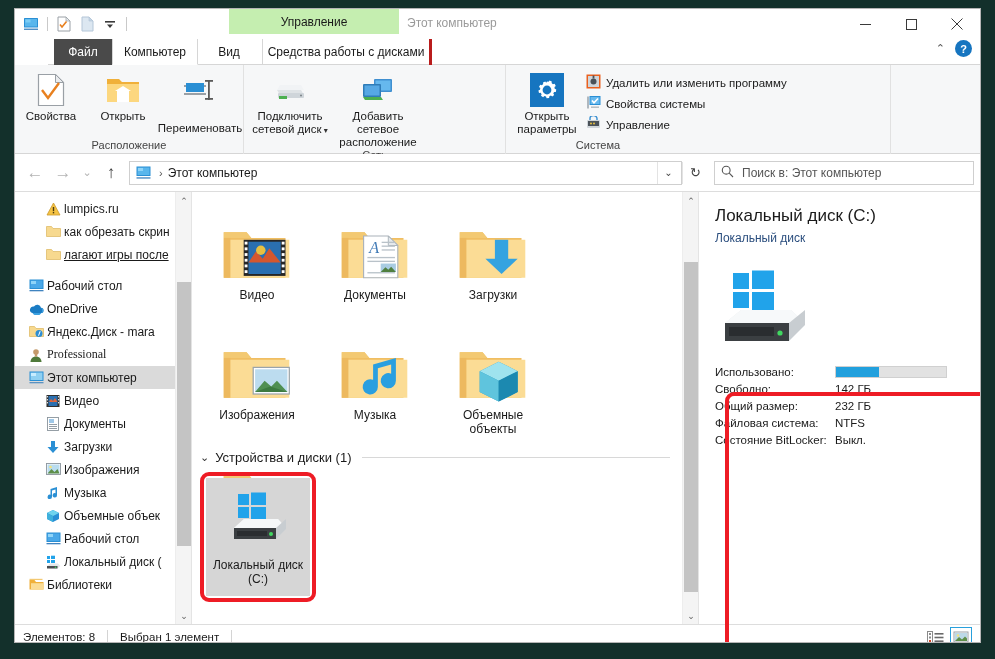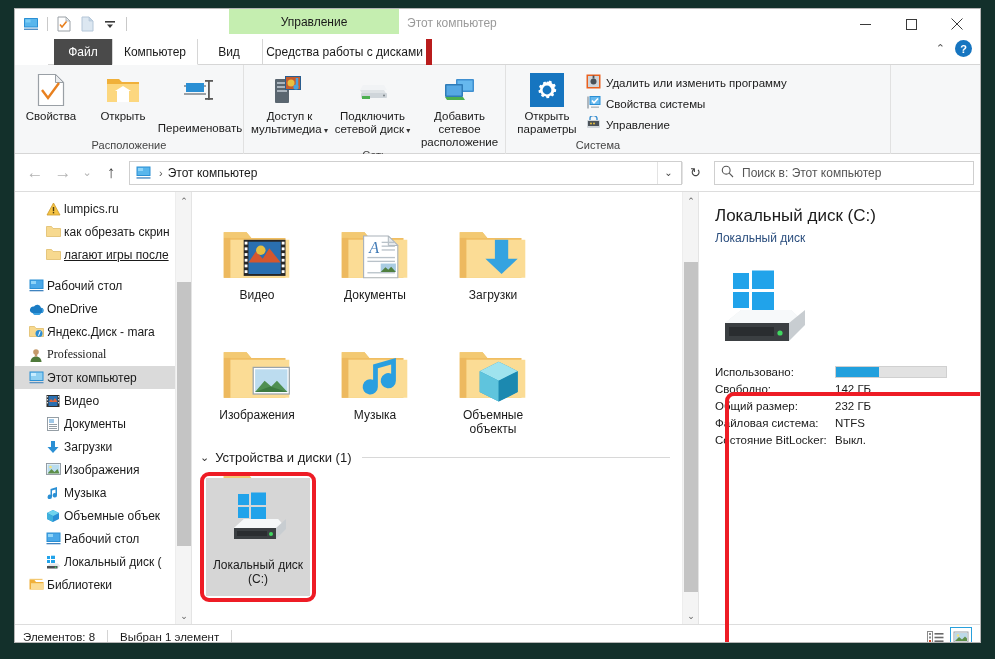--- a/index.html
+++ b/index.html
@@ -91,21 +91,21 @@
     background: #ffffff;
     border-left: 1px solid #d6d6d6;
     border-right: 1px solid #d6d6d6;
     border-bottom: 1px solid #ffffff;
     z-index: 3;
   }
   .tab-view { left: 152px; width: 58px; }
   .tab-disk {
     left: 214px; width: 170px;
     border-left: 1px solid #d6d6d6;
-    border-right: 6px solid #b91c1c;
+    border-right: 3px solid #b91c1c;
   }
 
   
   .ribbon {
     position: relative;
     height: 89px;
     background: #f6f7f8;
     border-bottom: 1px solid #d6d6d6;
     display: flex;
   }
@@ -472,39 +472,20 @@
               </svg>
             </div>
             <div class="lbl">Переименовать</div>
           </div>
         </div>
         <div class="rgroup-label">Расположение</div>
       </div>
 
       <div class="rgroup" style="width:262px;">
         <div class="rgroup-items" style="padding-left:4px;">
-          <div class="big-btn" style="width:84px;">
-            <div class="glyph">
-              <svg width="34" height="32" viewBox="0 0 34 32">
-                <rect x="2" y="5" width="14" height="24" rx="1" fill="#5a6670"></rect>
-                <rect x="4" y="8" width="10" height="2" fill="#aab4bd"></rect>
-                <rect x="4" y="12" width="10" height="2" fill="#aab4bd"></rect>
-                <rect x="4" y="16" width="10" height="2" fill="#aab4bd"></rect>
-                <rect x="12" y="2" width="16" height="14" fill="#2a5d8f"></rect>
-                <rect x="13" y="3" width="14" height="12" fill="#c65d2f"></rect>
-                <circle cx="18" cy="9" r="3.5" fill="#e8c040"></circle>
-                <path d="M24 4v9" stroke="#4aa3e0" stroke-width="2.5" fill="none"></path>
-                <circle cx="23" cy="13" r="2.6" fill="#4aa3e0"></circle>
-              </svg>
-            </div>
-            <div class="lbl">
-              <span>Доступ к</span><br>
-              <span>мультимедиа</span><span class="caret"> ▾</span>
-            </div>
-          </div>
 
           <div class="big-btn" style="width:84px;">
             <div class="glyph">
               <svg width="36" height="26" viewBox="0 0 36 26">
                 <path d="M5 13h24l3 5H8z" fill="#dfe3e6"></path>
                 <path d="M5 13l3-5h21l3 5z" fill="#f1f3f5"></path>
                 <rect x="6" y="16" width="26" height="5" rx="1" fill="#cfd5da"></rect>
                 <rect x="7" y="19" width="8" height="3" fill="#4caf50"></rect>
                 <circle cx="29" cy="18.5" r="1" fill="#7a8288"></circle>
               </svg>

